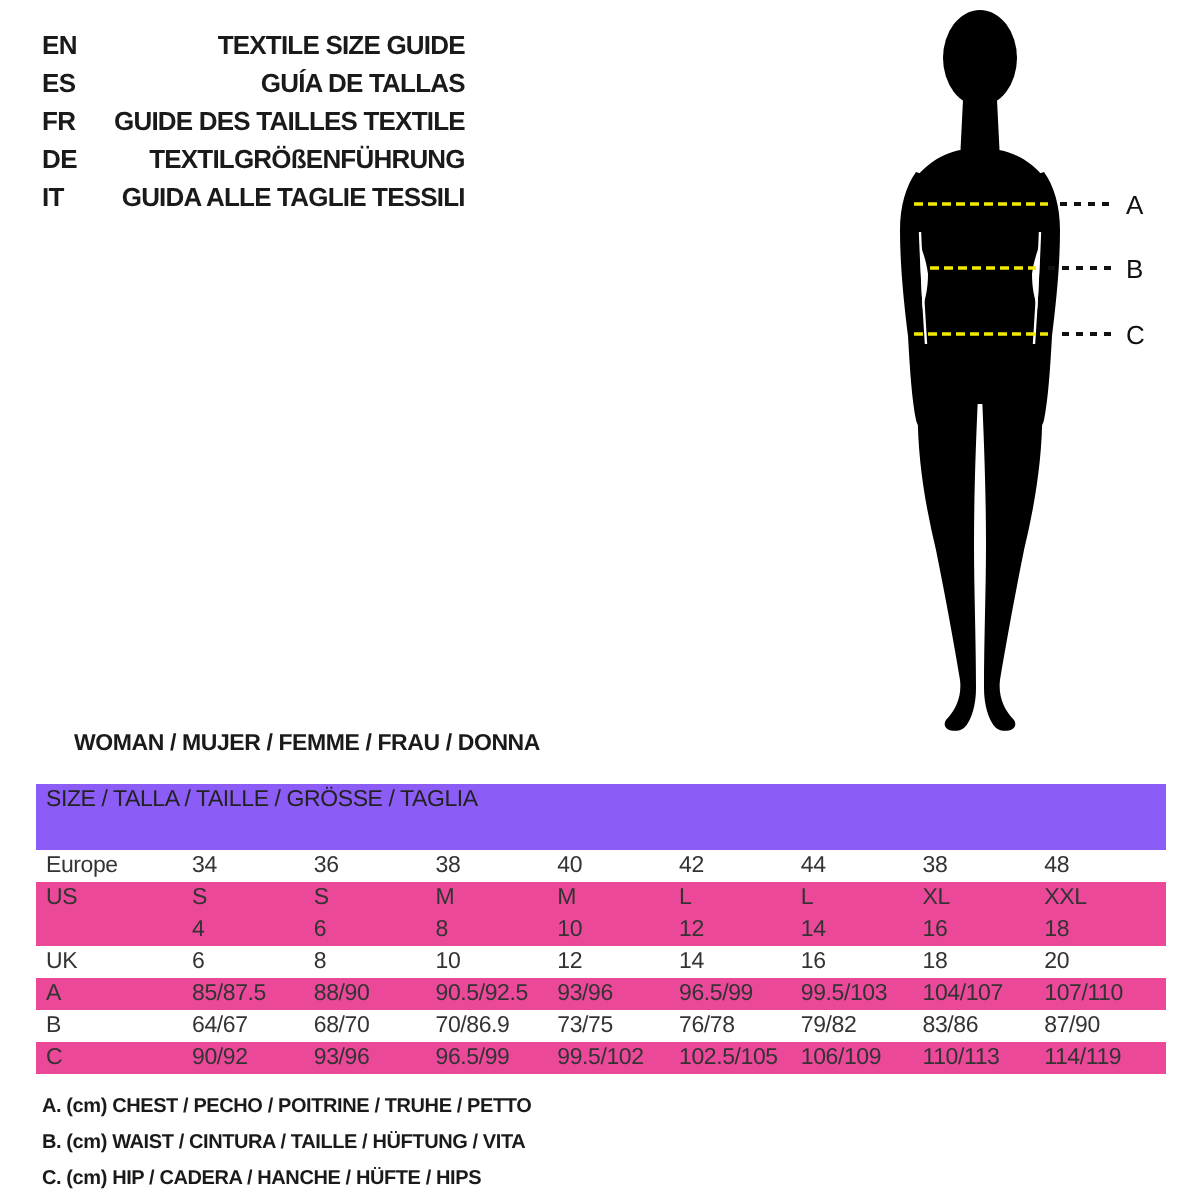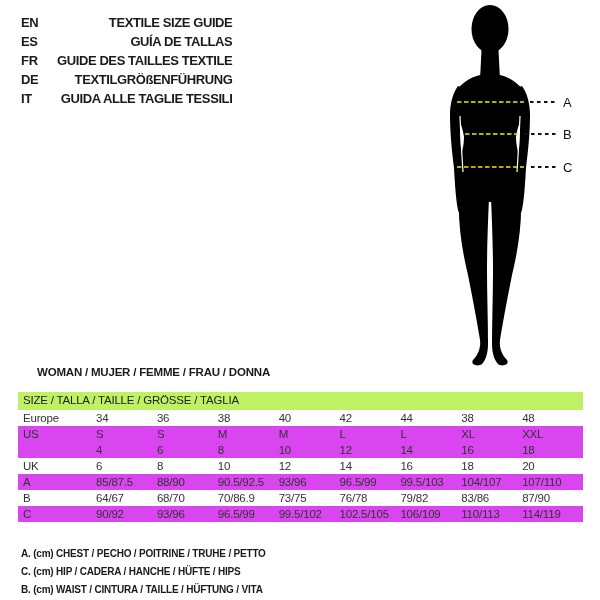--- a/index.html
+++ b/index.html
@@ -30,31 +30,31 @@
 
   
   .section-title {
     position:absolute; left:37px; top:366px;
     font-size:11.5px; font-weight:bold; letter-spacing:-0.2px;
   }
 
   
   .size-table-wrap { position:absolute; left:18px; top:392px; width:565px; }
   .size-table-header {
-    background:#bef264; height:18px; line-height:17px;
+    background:#8b5cf6; height:33px; line-height:17px;
     font-size:11.5px; color:#222; padding-left:5px; letter-spacing:-0.2px;
   }
   table.size-table { width:565px; border-collapse:collapse; table-layout:fixed; }
   table.size-table th, table.size-table td {
     font-weight:normal; font-size:11.5px; color:#333;
     height:16px; padding:0; letter-spacing:-0.2px;
   }
   table.size-table th { text-align:left; padding-left:5px; width:78px;margin-top:36px; }
   table.size-table td { }
-  tr.shaded { background:#d946ef; }
+  tr.shaded { background:#ec4899; }
 
   
   .legend { position:absolute; left:21px; top:545px; }
   .legend-line {
     font-size:10px; font-weight:bold; letter-spacing:-0.2px;
     height:18px; line-height:18px; white-space:nowrap;
   }
 </style>
 </head>
 <body>
@@ -205,18 +205,18 @@
             <td>110/113</td>
             <td>114/119</td>
           </tr>
 </tbody>
     </table>
   </div>
 
   <div class="legend">
   <div class="legend-line">A. (cm) CHEST / PECHO / POITRINE / TRUHE / PETTO</div>
 
+  <div class="legend-line">B. (cm) WAIST / CINTURA / TAILLE / HÜFTUNG / VITA</div>
+
   <div class="legend-line">C. (cm) HIP / CADERA / HANCHE / HÜFTE / HIPS</div>
-
-  <div class="legend-line">B. (cm) WAIST / CINTURA / TAILLE / HÜFTUNG / VITA</div>
 </div>
 
 </div>
 
 </body></html>

